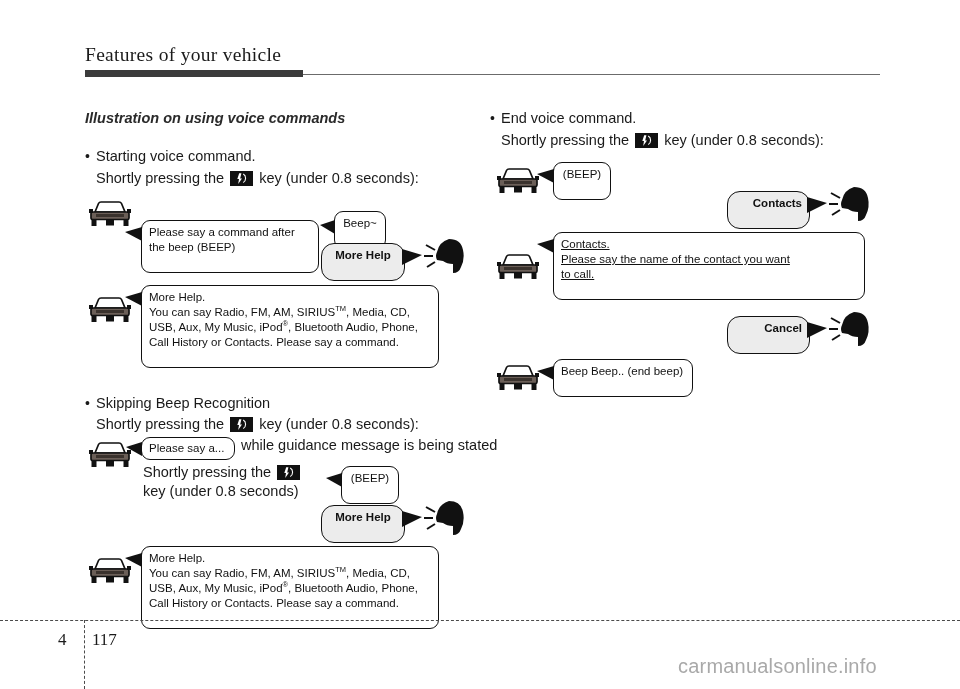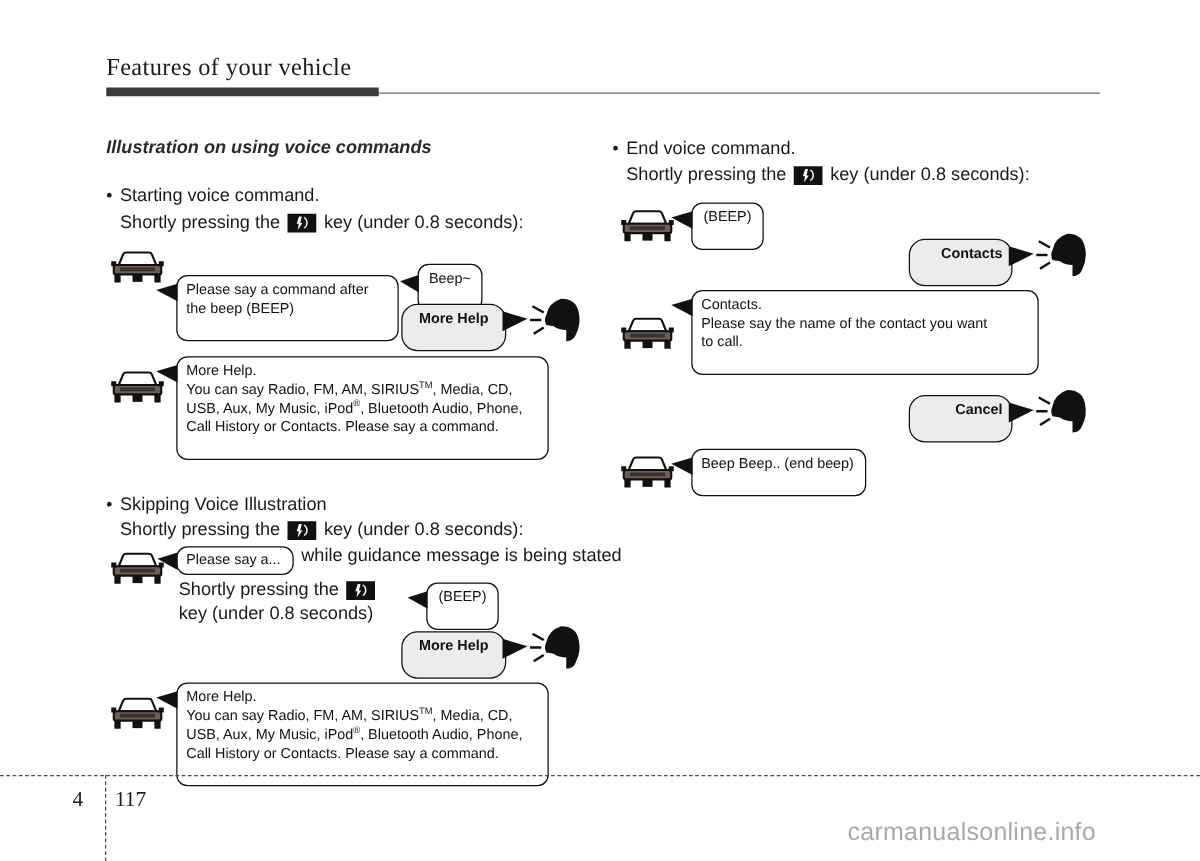--- a/index.html
+++ b/index.html
@@ -266,21 +266,21 @@
 
   <div class="bubble round" style="left:56px; top:285px; width:298px;">
     <span class="line">More Help.</span>
     <span class="line"><span>You can say Radio, FM, AM, SIRIUS</span><sup>TM</sup><span>, Media, CD,</span></span>
     <span class="line"><span>USB, Aux, My Music, iPod</span><sup>®</sup><span>, Bluetooth Audio, Phone,</span></span>
     <span class="line">Call History or Contacts. Please say a command.</span>
     <span class="tail tail-left" style="left:-17px; top:6px;"></span>
   </div>
 
   <div class="bullet-line" style="left:0; top:395px;">
-    <span class="dot">•</span><span>Skipping Voice Illustration</span>
+    <span class="dot">•</span><span>Skipping Beep Recognition</span>
   </div>
 
   <div class="sub-line" style="left:11px; top:416px;">
     <span>Shortly pressing the</span>
     <span class="voice-key">
       <svg width="15" height="13" viewBox="0 0 15 13">
         <path d="M5.2 1.2 L7.4 1.2 L6.2 6.4 L8.0 6.4 L4.2 12 L5.0 7.0 L3.3 7.0 Z" fill="#ffffff"></path>
         <path d="M9.2 2.0 q2.4 1.2 2.4 4.2 q0 3.0 -2.4 4.2" stroke="#ffffff" stroke-width="1.1" fill="none"></path>
       </svg>
     </span>
@@ -402,21 +402,21 @@
     <path d="M8 16 L11.5 7.5 Q12.2 6 14 6 L32 6 Q33.8 6 34.5 7.5 L38 16 Z" fill="#ffffff" stroke="#111" stroke-width="1.7"></path>
     <rect x="4" y="16" width="38" height="7.5" rx="1.6" fill="#6b5f58" stroke="#111" stroke-width="1.7"></rect>
     <rect x="9" y="18" width="28" height="3" fill="#3a322d"></rect>
     <rect x="4.5" y="23" width="5" height="7" fill="#111"></rect>
     <rect x="36.5" y="23" width="5" height="7" fill="#111"></rect>
     <rect x="19" y="23.5" width="8" height="6" fill="#111"></rect>
     <rect x="2" y="13" width="4" height="4" fill="#111"></rect>
     <rect x="40" y="13" width="4" height="4" fill="#111"></rect>
   </svg>
 
-  <div class="bubble round justify" style="left:63px; top:232px; width:278px;">
+  <div class="bubble round justify" style="left:63px; top:232px; width:312px;text-decoration:underline;">
     <span class="line">Contacts.</span>
     <span class="line">Please say the name of the contact you want</span>
     <span class="line">to call.</span>
     <span class="tail tail-left" style="left:-17px; top:6px;"></span>
   </div>
 
   <div class="bubble pill gray rightal" style="left:237px; top:316px; width:83px;">
     <span>Cancel</span>
     <span class="tail tail-right" style="right:-18px; top:5px;"></span>
   </div>

